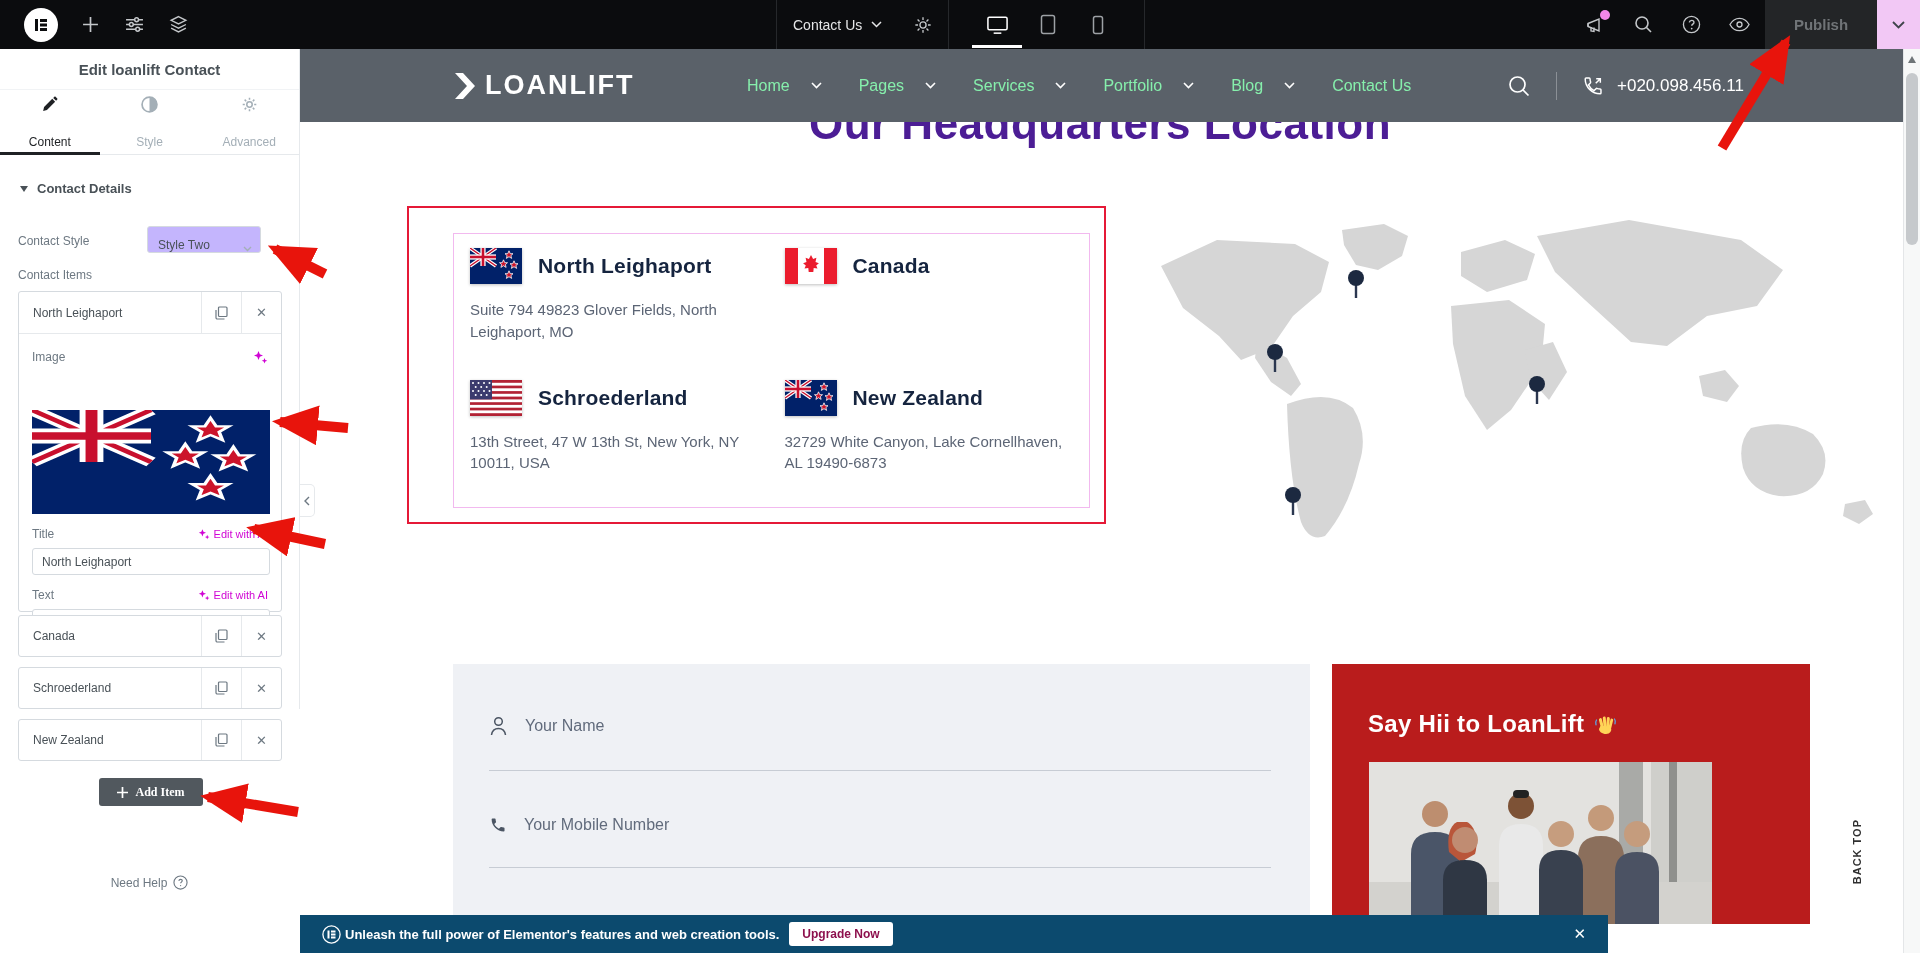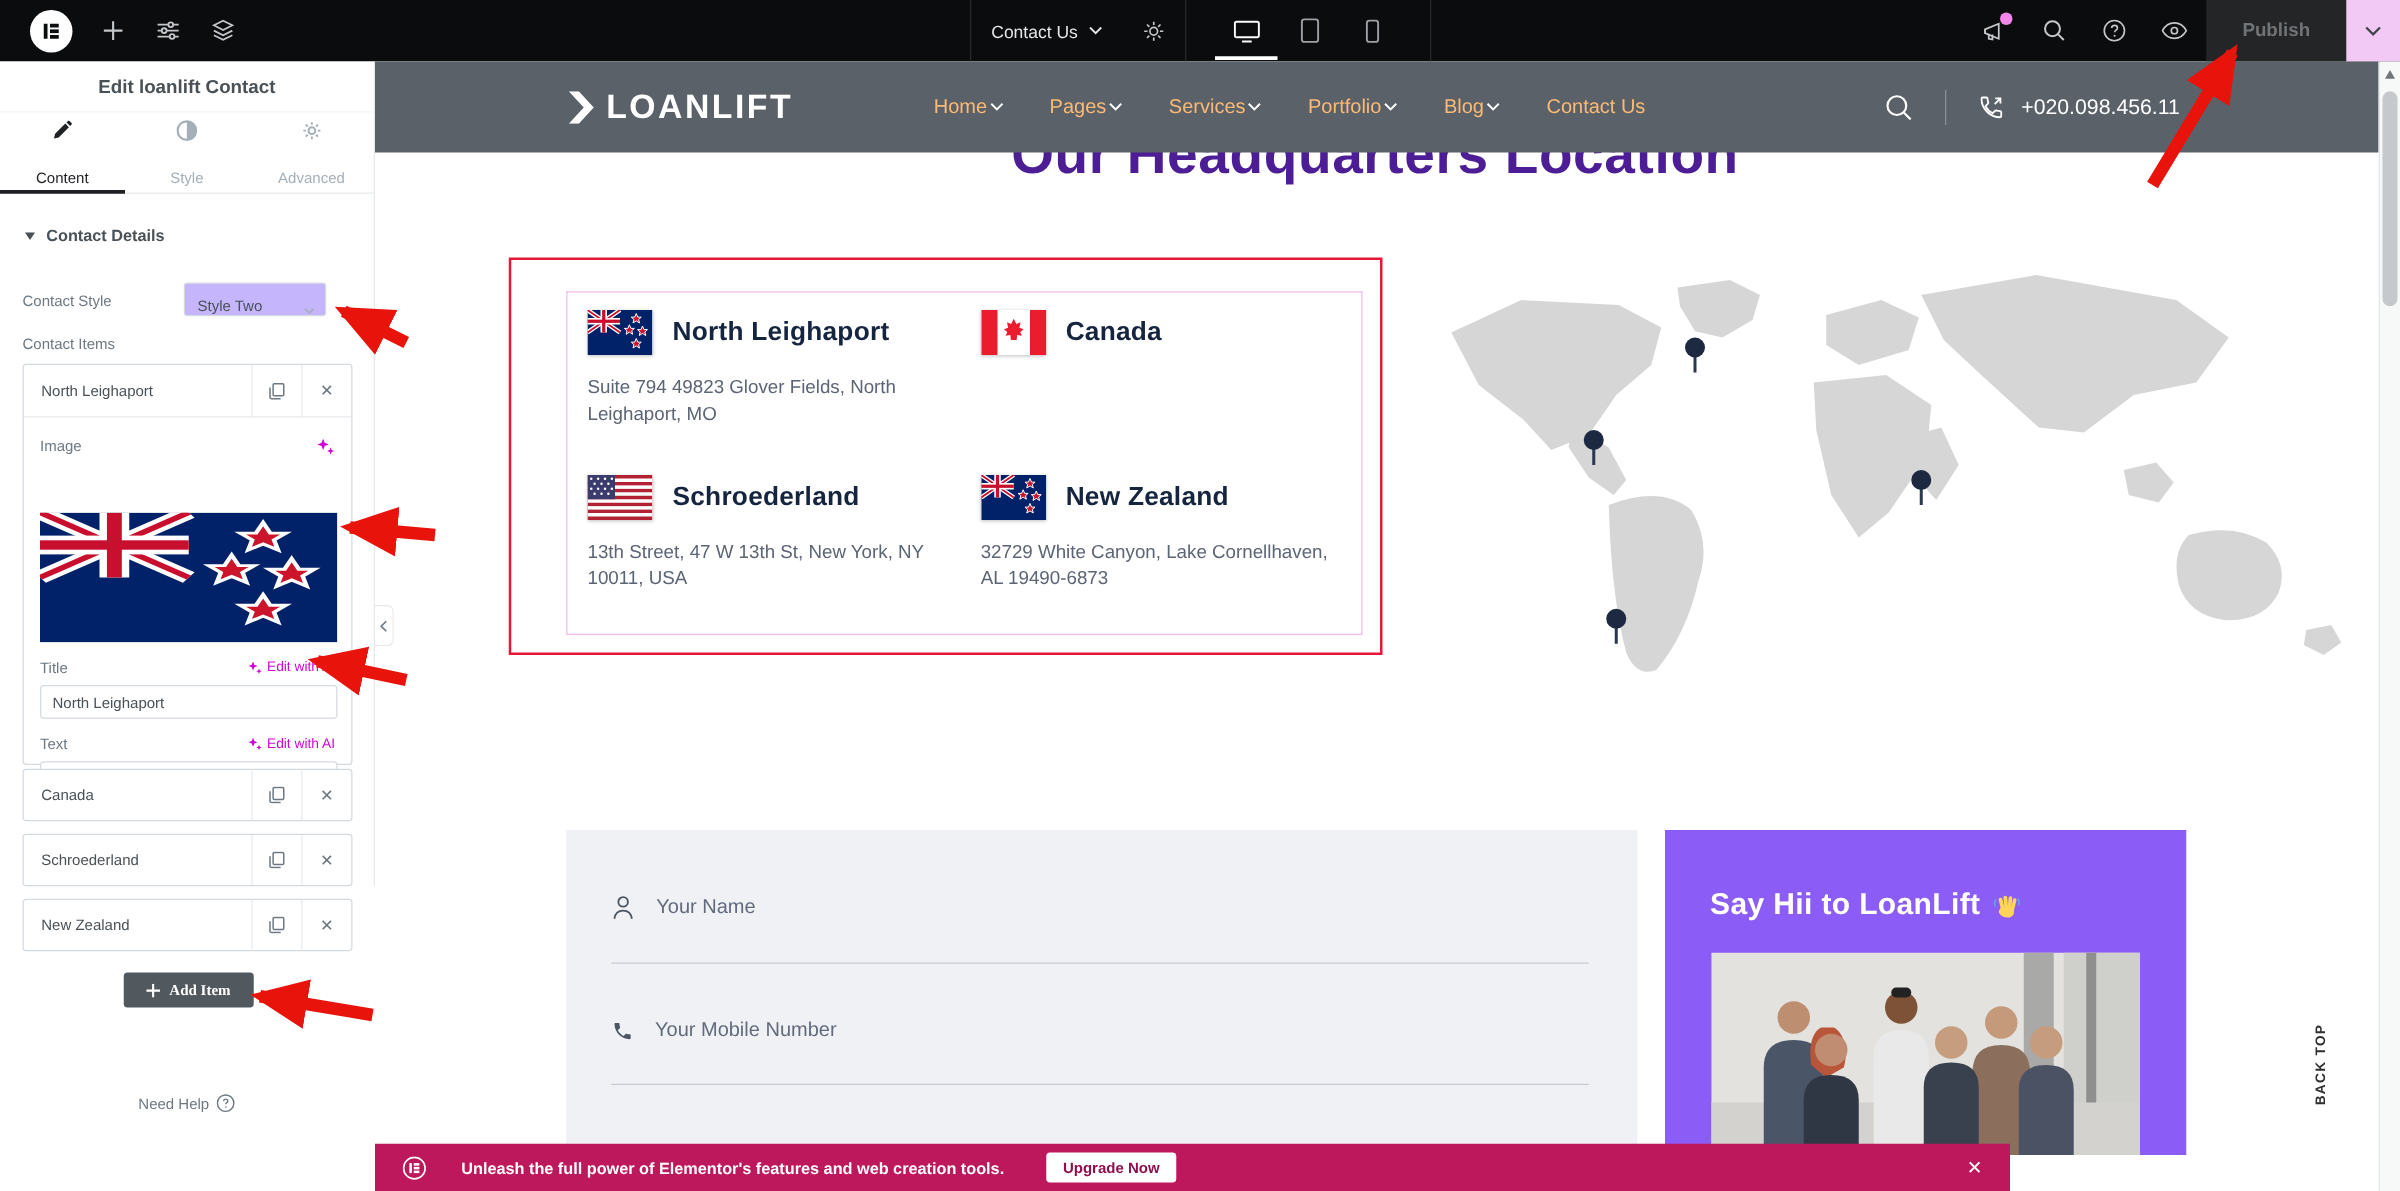--- a/index.html
+++ b/index.html
@@ -47,55 +47,55 @@
   #need-help { position:absolute; left:0; right:0; top:826px; display:flex; align-items:center; justify-content:center; gap:6px; font-size:12px; color:#6d7882; cursor:pointer; }
   #panel-collapse { position:absolute; left:300px; top:484px; width:15px; height:33px; background:#fff; border:1px solid #e6e9ec; border-left:none; border-radius:0 5px 5px 0; display:flex; align-items:center; justify-content:center; color:#6d7882; font-size:11px; z-index:45; cursor:pointer; }
 
   
   #preview { position:absolute; left:300px; top:49px; width:1603px; height:904px; background:#fff; overflow:hidden; }
   #site-heading { position:absolute; left:400px; top:50px; width:800px; text-align:center; font-size:44px; font-weight:bold; color:#4c1d95; z-index:1; letter-spacing:.5px; }
   #site-header { position:absolute; left:0; top:0; width:1603px; height:73px; background:#5a6169; z-index:2; }
   #brand { position:absolute; left:153px; top:0; height:73px; display:flex; align-items:center; gap:8px; color:#fff; cursor:pointer; }
   #brand-text { font-size:27px; font-weight:bold; letter-spacing:2px; }
   #site-nav { position:absolute; left:447px; top:0; height:73px; display:flex; align-items:center; gap:37px; }
-  .nav-it { display:flex; align-items:center; gap:2px; color:#fdba74; font-size:16px; cursor:pointer; white-space:nowrap; }
+  .nav-it { display:flex; align-items:center; gap:21px; color:#86efac; font-size:16px; cursor:pointer; white-space:nowrap; }
   #hdr-search { position:absolute; left:1208px; top:0; height:73px; display:flex; align-items:center; color:#fff; cursor:pointer; }
   .hdr-divider { position:absolute; left:1256px; top:23px; width:1px; height:28px; background:rgba(255,255,255,.3); }
   #hdr-phone { position:absolute; left:1282px; top:0; height:73px; display:flex; align-items:center; gap:13px; color:#fff; font-size:17px; cursor:pointer; }
 
   #sel-outline { position:absolute; left:107px; top:157px; width:699px; height:318px; border:2px solid #e51937; z-index:3; pointer-events:none; }
   #cards-box { position:absolute; left:153px; top:184px; width:637px; height:275px; border:1px solid #f2b9ef; background:#fff; padding:14px 16px; display:grid; grid-template-columns:1fr 1fr; grid-template-rows:1fr 1fr; column-gap:26px; row-gap:18px; }
   .loc-card { position:relative; }
   .loc-head { display:flex; align-items:center; gap:16px; }
   .flag { width:52px; height:36px; box-shadow:0 1px 3px rgba(0,0,0,.25); }
   .loc-title { font-size:21px; font-weight:bold; color:#15243f; letter-spacing:.2px; }
   .loc-text { margin-top:15px; font-size:15px; color:#5c6575; line-height:1.45; }
 
   #map { position:absolute; left:839px; top:159px; }
 
   #form-box { position:absolute; left:153px; top:615px; width:857px; height:260px; background:#eff1f5; }
   .form-row { position:absolute; left:36px; display:flex; align-items:center; gap:17px; color:#5b6474; }
   .form-row input { background:transparent; border:none; outline:none; font-size:16px; color:#616b7c; font-family:"Liberation Sans",sans-serif; width:600px; }
   .form-row input::placeholder { color:#616b7c; opacity:1; }
   .form-line { position:absolute; left:36px; width:782px; height:1px; background:#c7ccd4; }
 
-  #sayhi-box { position:absolute; left:1032px; top:615px; width:417px; height:260px; background:#8b5cf6; }
+  #sayhi-box { position:absolute; left:1032px; top:615px; width:478px; height:260px; background:#b91c1c; }
   #sayhi-title-row { position:absolute; left:36px; top:46px; display:flex; align-items:center; gap:9px; }
   #sayhi-title { color:#fff; font-size:24px; font-weight:bold; letter-spacing:.3px; }
   #team-photo { position:absolute; left:37px; top:98px; width:343px; height:162px; overflow:hidden; }
 
   #back-top { position:absolute; left:1551px; top:770px; writing-mode:vertical-rl; transform:rotate(180deg); font-size:11px; font-weight:bold; color:#2f2f2f; letter-spacing:1px; cursor:pointer; }
 
   
   #scrollbar { position:absolute; right:0; top:49px; width:17px; height:904px; background:#f7f8f8; border-left:1px solid #e4e6e8; z-index:30; }
   #sb-up { position:absolute; top:7px; left:4px; width:0; height:0; border-left:4.5px solid transparent; border-right:4.5px solid transparent; border-bottom:7px solid #6f7578; cursor:pointer; }
   #sb-thumb { position:absolute; top:24px; left:2px; width:12px; height:172px; background:#c6c9cc; border-radius:6px; cursor:pointer; }
 
   
-  #banner { position:absolute; left:300px; top:915px; width:1308px; height:38px; background:#be185d; z-index:60; display:flex; align-items:center; padding:0 22px; gap:28px; }
+  #banner { position:absolute; left:300px; top:915px; width:1308px; height:38px; background:#0c4a6e; z-index:60; display:flex; align-items:center; padding:0 22px; gap:4px; }
   #banner-text { color:#fff; font-size:13px; font-weight:bold; }
   #banner-btn { margin-left:6px; background:#fff; color:#8d104d; font-size:12px; font-weight:bold; border:none; border-radius:3px; padding:5px 13px; cursor:pointer; font-family:"Liberation Sans",sans-serif; }
   #banner-close { position:absolute; right:22px; top:0; height:38px; display:flex; align-items:center; color:#fff; font-size:15px; cursor:pointer; }
 
   #arrows { position:absolute; left:0; top:0; z-index:100; pointer-events:none; }
 </style>
 </head>
 <body>
 
 <div id="app">

